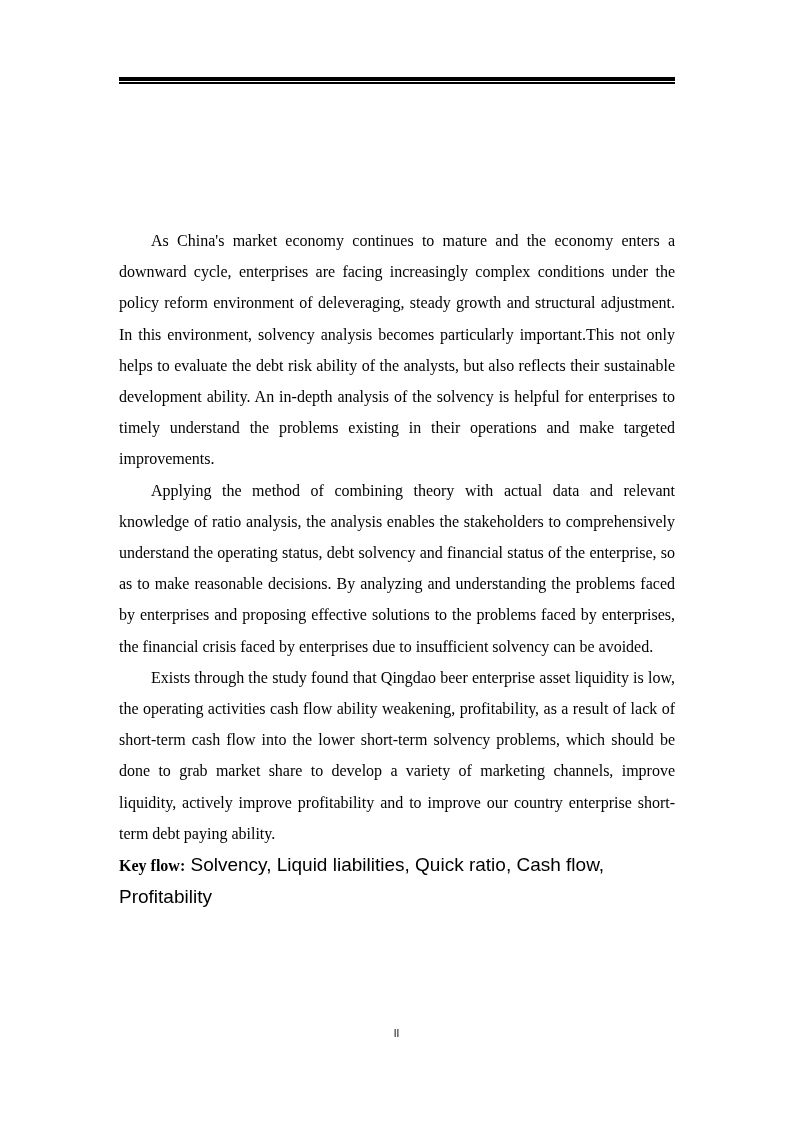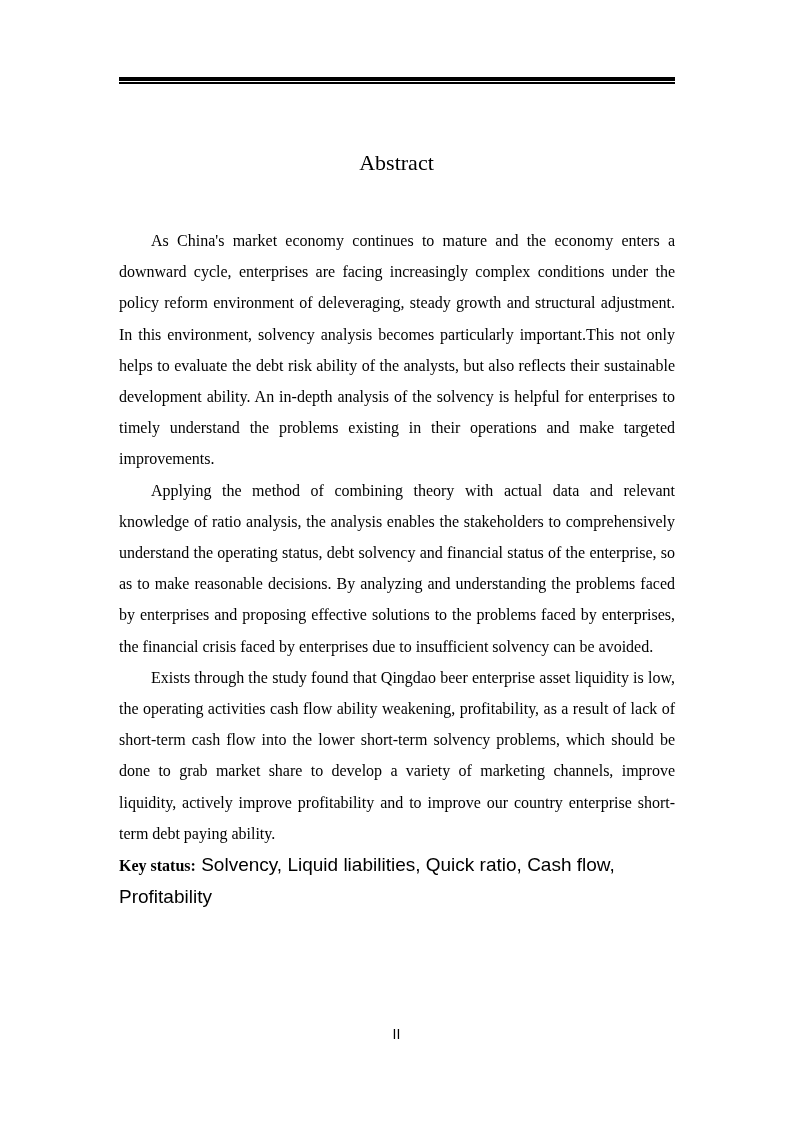--- a/index.html
+++ b/index.html
@@ -64,35 +64,34 @@
     font-family: "Liberation Sans", sans-serif;
     font-size: 19px;
   }
   .page-number {
     position: absolute;
     top: 1026px;
     left: 0;
     width: 100%;
     text-align: center;
     font-family: "Liberation Sans", sans-serif;
-    font-size: 14px;
+    font-size: 10px;
     line-height: 16px;
   }
 </style>
 </head>
 <body>
 
 <div class="page">
 
   <div class="header-rule"></div>
 
-  <h1 class="doc-title">Abstract</h1>
 
   <div class="body-text">
     <p class="para">As China's market economy continues to mature and the economy enters a downward cycle, enterprises are facing increasingly complex conditions under the policy reform environment of deleveraging, steady growth and structural adjustment. In this environment, solvency analysis becomes particularly important.This not only helps to evaluate the debt risk ability of the analysts, but also reflects their sustainable development ability. An in-depth analysis of the solvency is helpful for enterprises to timely understand the problems existing in their operations and make targeted improvements.</p>
     <p class="para">Applying the method of combining theory with actual data and relevant knowledge of ratio analysis, the analysis enables the stakeholders to comprehensively understand the operating status, debt solvency and financial status of the enterprise, so as to make reasonable decisions. By analyzing and understanding the problems faced by enterprises and proposing effective solutions to the problems faced by enterprises, the financial crisis faced by enterprises due to insufficient solvency can be avoided.</p>
     <p class="para">Exists through the study found that Qingdao beer enterprise asset liquidity is low, the operating activities cash flow ability weakening, profitability, as a result of lack of short-term cash flow into the lower short-term solvency problems, which should be done to grab market share to develop a variety of marketing channels, improve liquidity, actively improve profitability and to improve our country enterprise short-term debt paying ability.</p>
-    <p class="keywords"><span class="kw-label">Key status:</span><span class="kw-text"> Solvency, Liquid liabilities, Quick ratio, Cash flow, Profitability</span></p>
+    <p class="keywords"><span class="kw-label">Key flow:</span><span class="kw-text"> Solvency, Liquid liabilities, Quick ratio, Cash flow, Profitability</span></p>
   </div>
 
   <div class="page-number">II</div>
 
 </div>
 
 </body></html>

